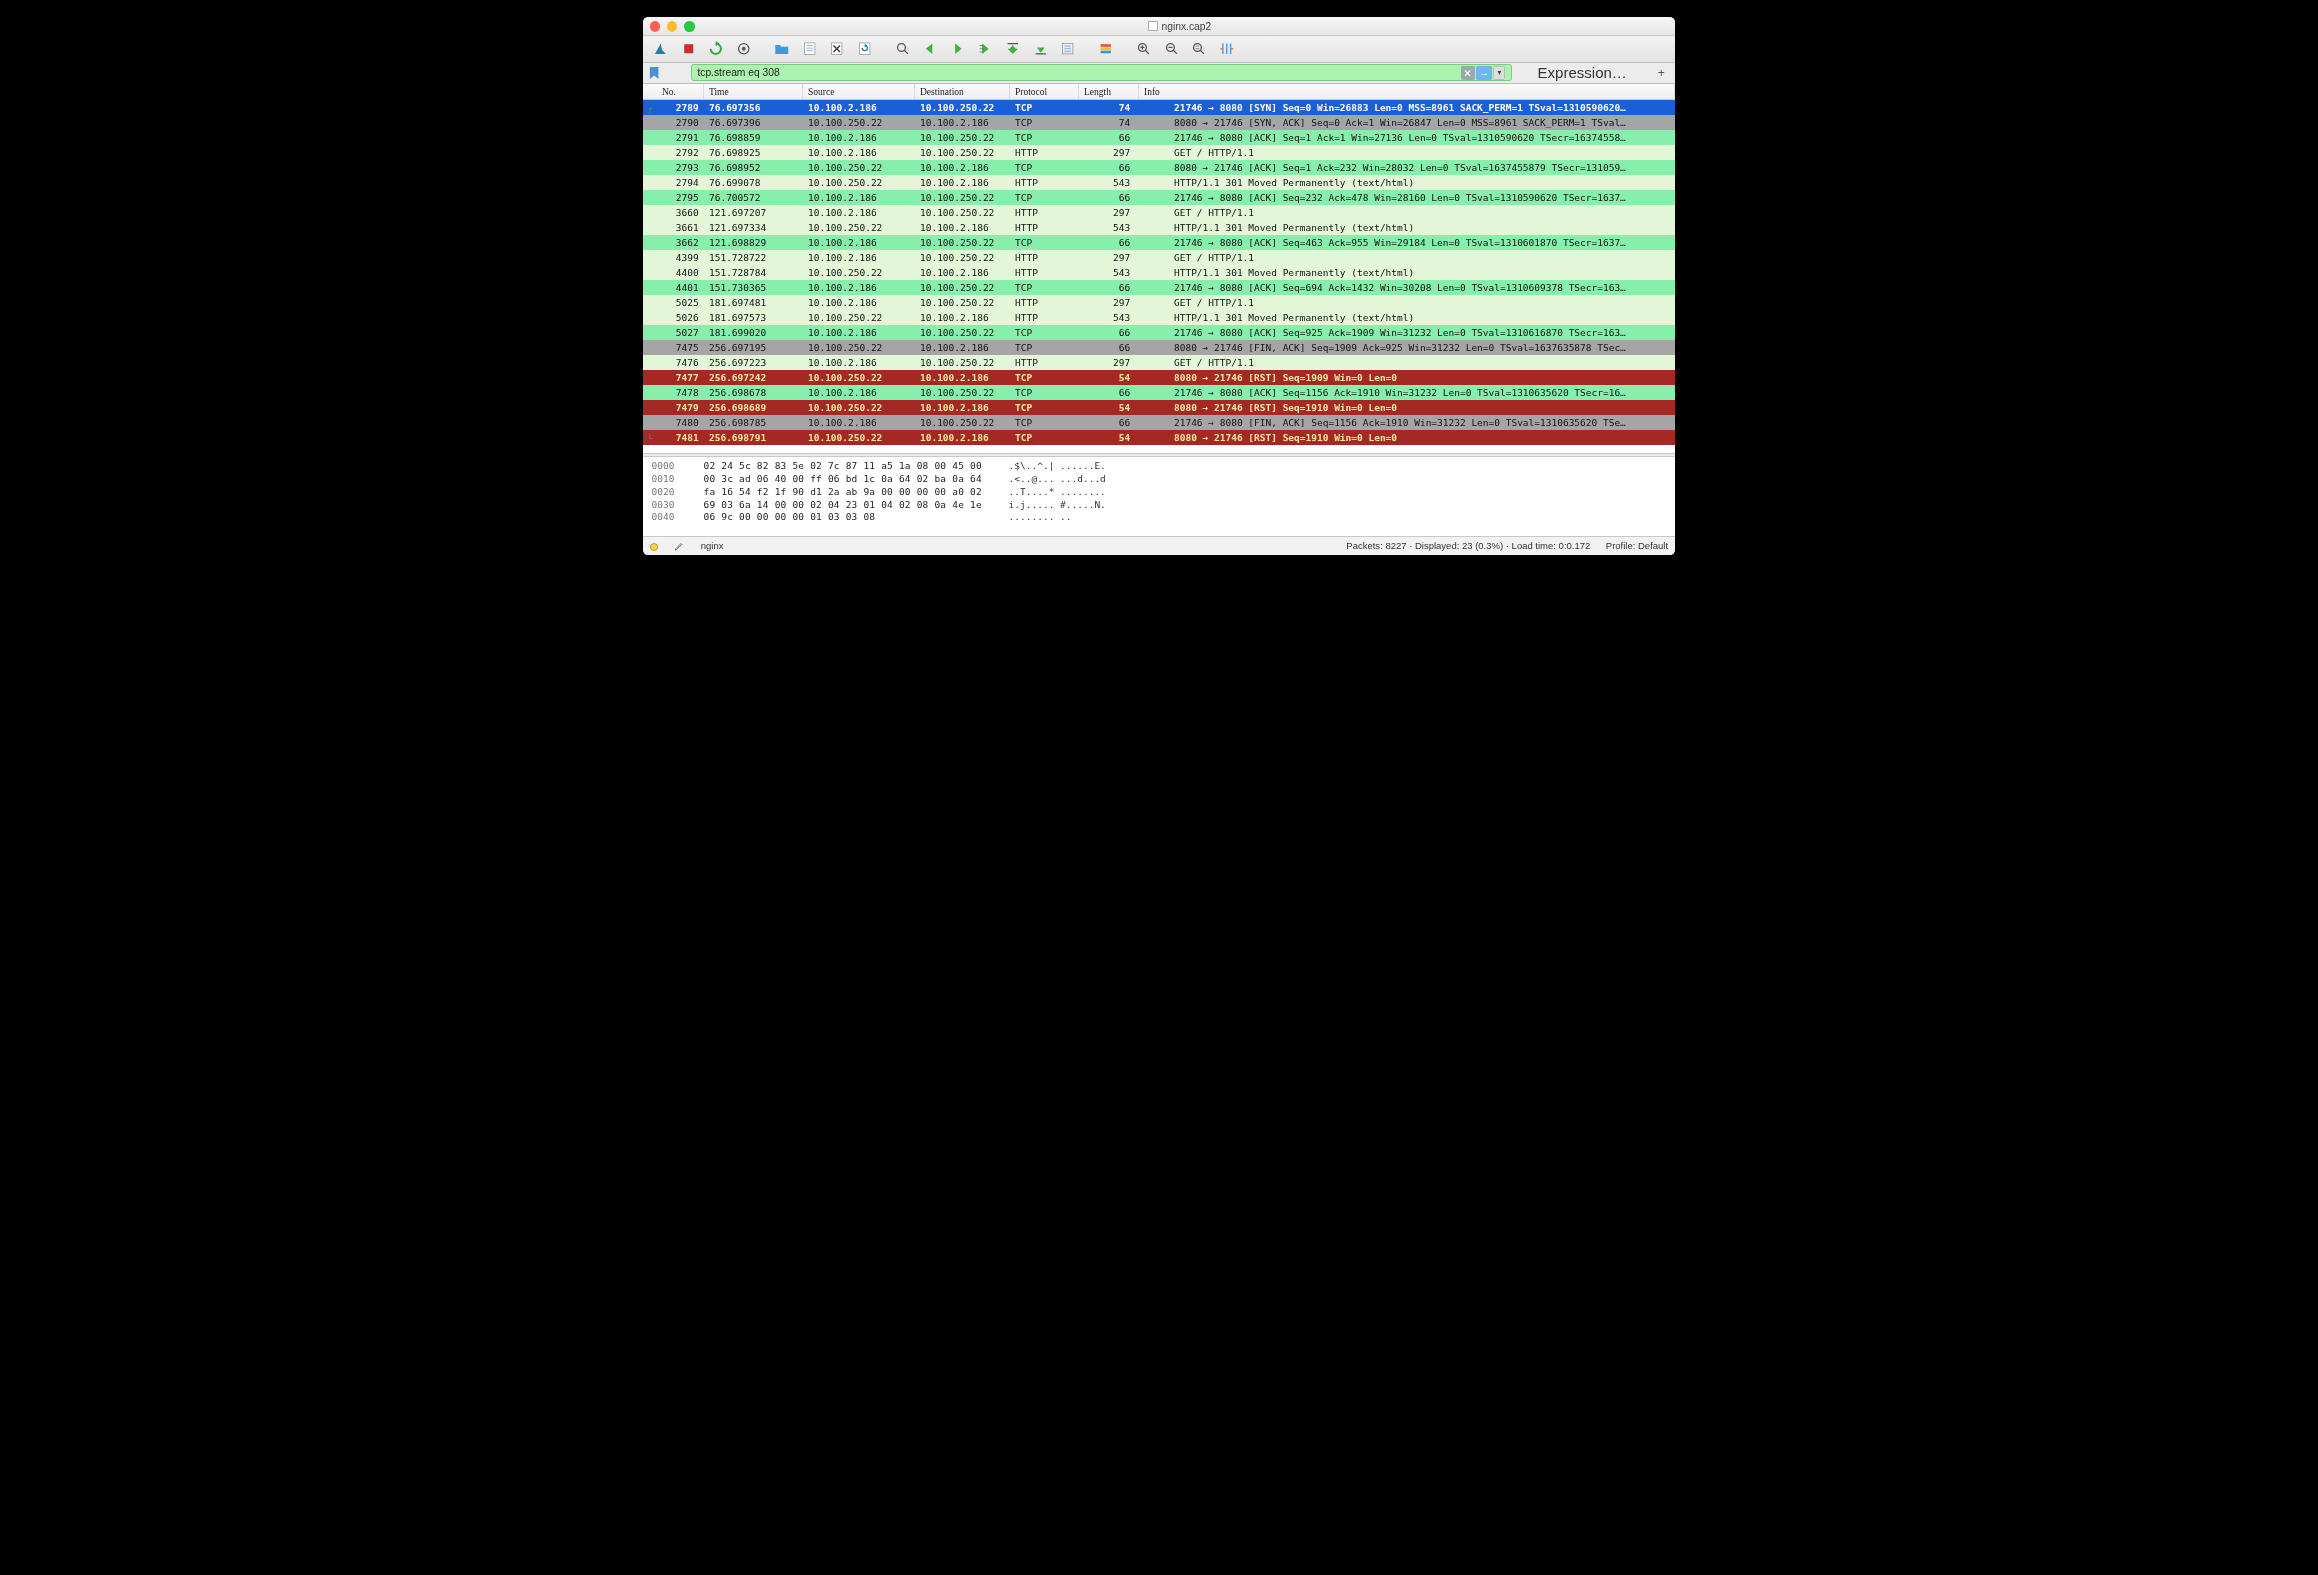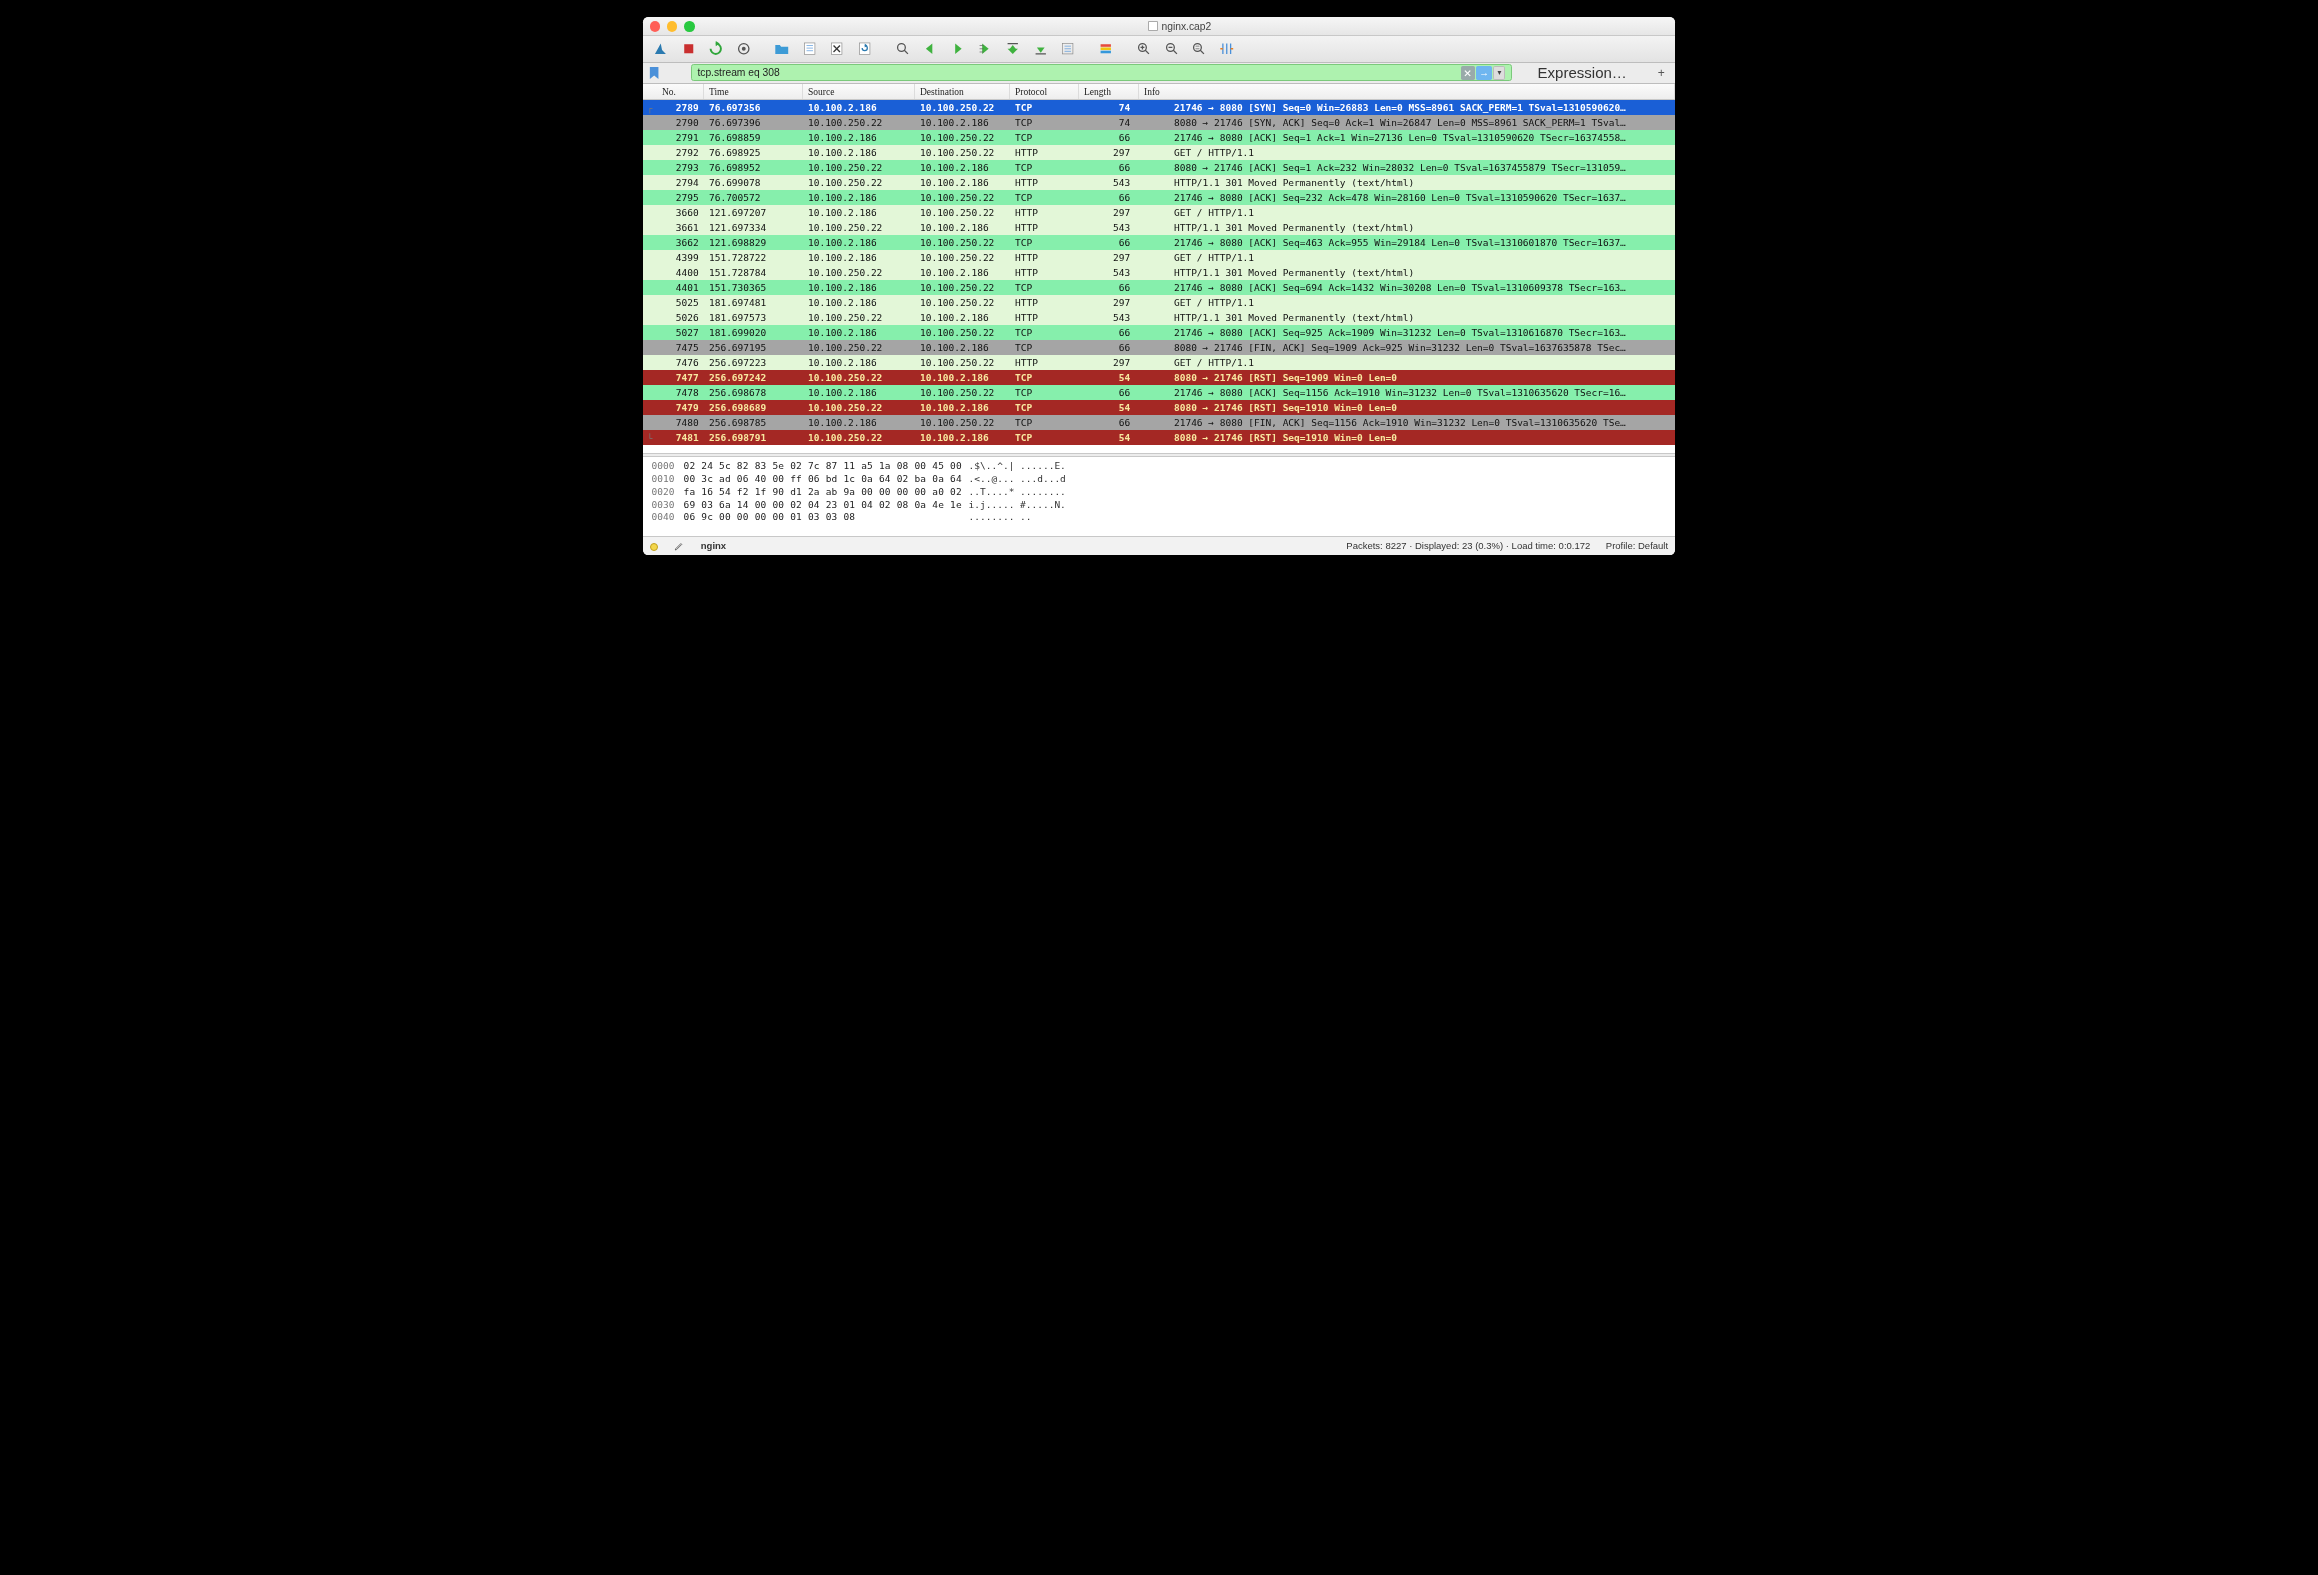--- a/index.html
+++ b/index.html
@@ -42,26 +42,26 @@
   .row .c-info{overflow:hidden; text-overflow:ellipsis;margin-left:30px;}
   .r-sel{background:#1a5fd6;color:#fff;font-weight:bold;}
   .r-gray{background:#a5a5a5;color:#111;}
   .r-http{background:#e3f7d8;color:#111;}
   .r-lav{background:#86efac;color:#111;}
   .r-red{background:#a42824;color:#f9e9a0;font-weight:bold;}
   .gutter{width:13.8px;display:flex;align-items:center;justify-content:center;}
   .brk-t{color:#777;font-size:8.6px;}
   .pane-sep{height:3.4px;background:#ececec;border-top:0.9px solid #c8c8c8;border-bottom:0.9px solid #c8c8c8;}
   .hexpane{background:#fff; padding:3.4px 8.6px; font-family:"DejaVu Sans Mono","Menlo","Consolas",monospace; font-size:9.5px; color:#222; height:79px;}
-  .hexrow{display:flex; gap:1px; line-height:1.35;}
+  .hexrow{display:flex; gap:21px; line-height:1.35;}
   .hx-off{width:31px;color:#777;}
   .hx-bytes{width:284px; letter-spacing:0.2px;}
   .hx-ascii{color:#333;}
   .statusbar{display:flex;align-items:center;height:19px;background:#f2f2f2;border-top:0.9px solid #c8c8c8;font-size:9.5px;color:#333;padding:0 6.9px;gap:6.9px;}
-  .status-left{display:flex;align-items:flex-end;gap:16px;font-weight:bold;}
+  .status-left{display:flex;align-items:flex-end;gap:16px;}
   .status-dot{width:8.6px;height:8.6px;border-radius:50%;background:#f3d64b;border:0.9px solid #c0a020;}
   .status-icon{width:10.3px;height:10.3px;}
   .status-spacer{flex:1;}
   .status-right{display:flex;gap:15.5px;}
 </style>
 </head>
 <body>
 
 <div class="window">
 

